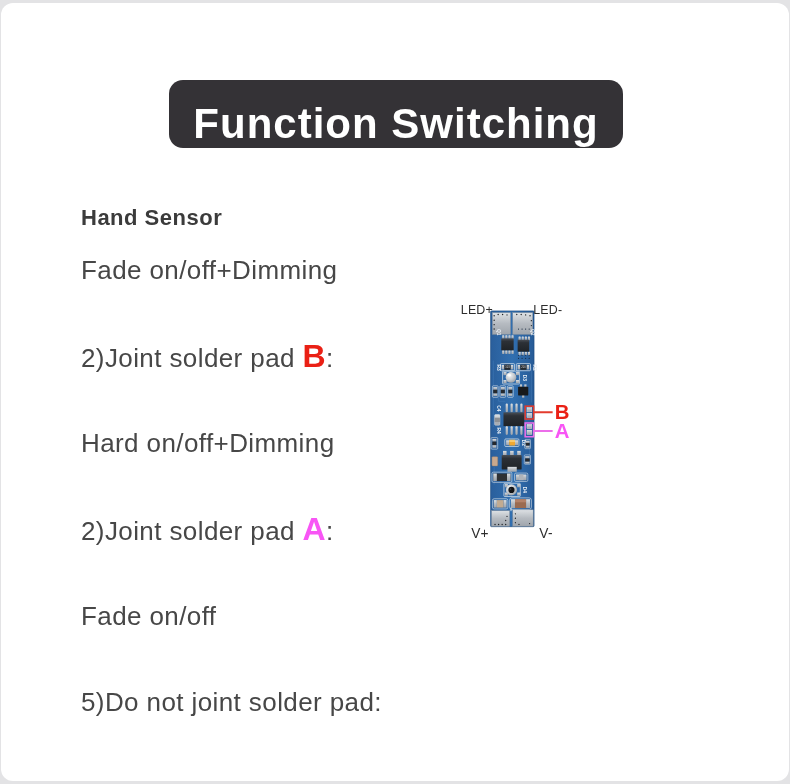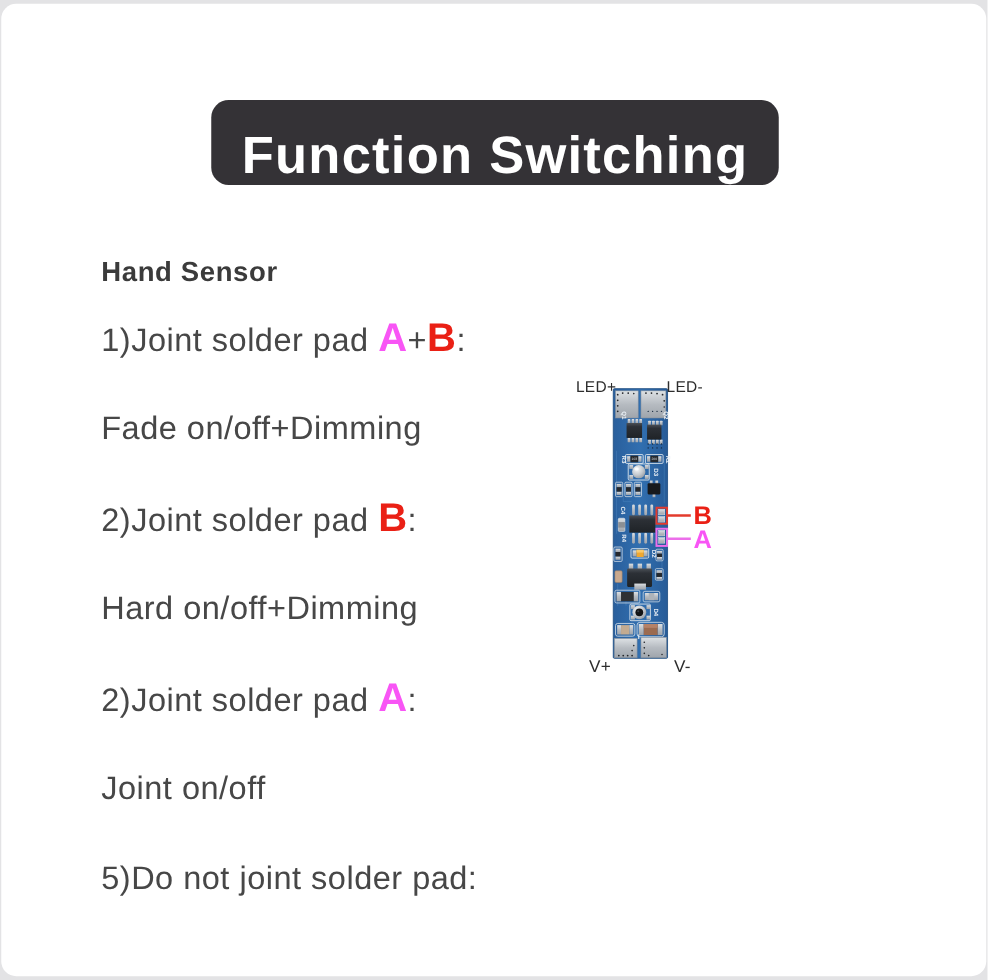--- a/index.html
+++ b/index.html
@@ -45,26 +45,25 @@
 
 <div class="card">
 
   <div class="title-badge">
     <span>Function Switching</span>
   </div>
 
   <div class="sensor-heading">Hand Sensor</div>
 
   <div class="instruction-list">
-      <div class="line"><span class="seg-body">1)Joint solder pad </span><span class="seg-magenta">A</span><span class="seg-body">+</span><span class="seg-red">B</span><span class="seg-body">:</span></div>
       <div class="line"><span class="seg-body">Fade on/off+Dimming</span></div>
       <div class="line"><span class="seg-body">2)Joint solder pad </span><span class="seg-red">B</span><span class="seg-body">:</span></div>
       <div class="line"><span class="seg-body">Hard on/off+Dimming</span></div>
       <div class="line"><span class="seg-body">2)Joint solder pad </span><span class="seg-magenta">A</span><span class="seg-body">:</span></div>
-      <div class="line"><span class="seg-body">Joint on/off</span></div>
+      <div class="line"><span class="seg-body">Fade on/off</span></div>
       <div class="line"><span class="seg-body">5)Do not joint solder pad:</span></div>
     </div>
 
   <svg class="pcb-figure" width="350" height="570" viewBox="440 170 790 740" xmlns="http://www.w3.org/2000/svg">
     <svg x="440" y="170" width="350" height="570" viewBox="440 170 350 570">
     <defs>
       <linearGradient id="silver" x1="0" y1="0" x2="0" y2="1">
         <stop offset="0" stop-color="#dde1e4"></stop>
             <stop offset="0.5" stop-color="#b6bbc1"></stop>
             <stop offset="1" stop-color="#9fa5ac"></stop>

